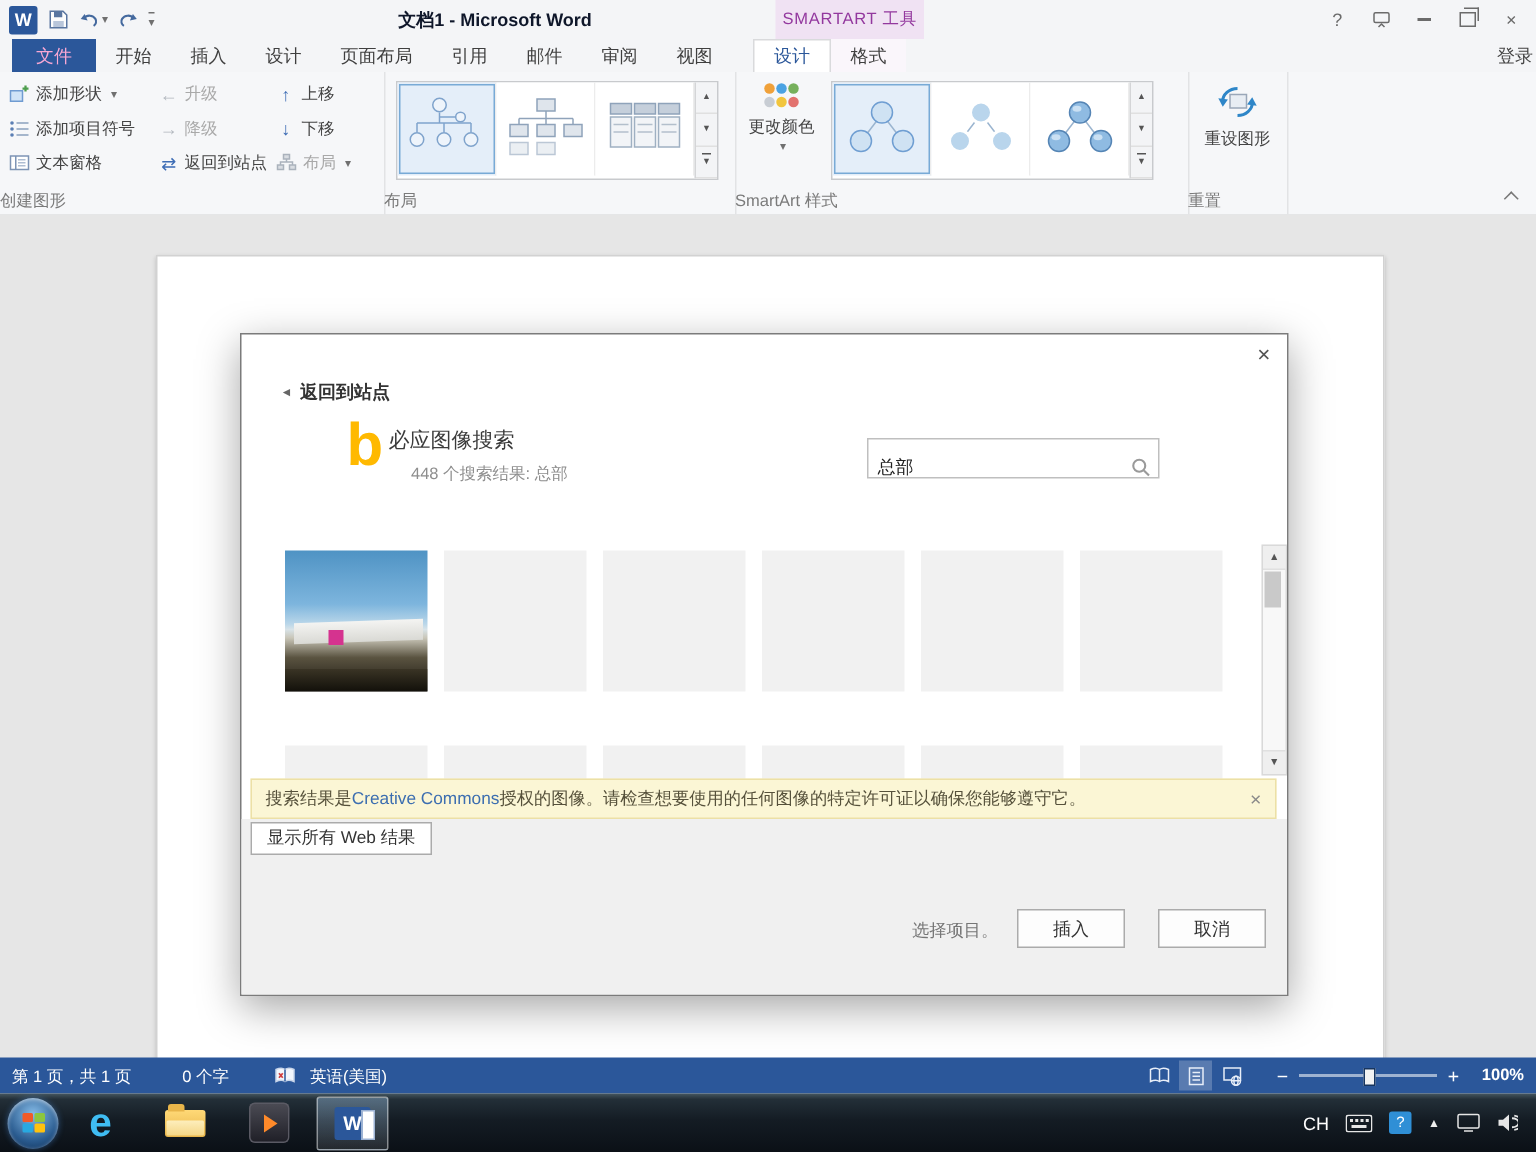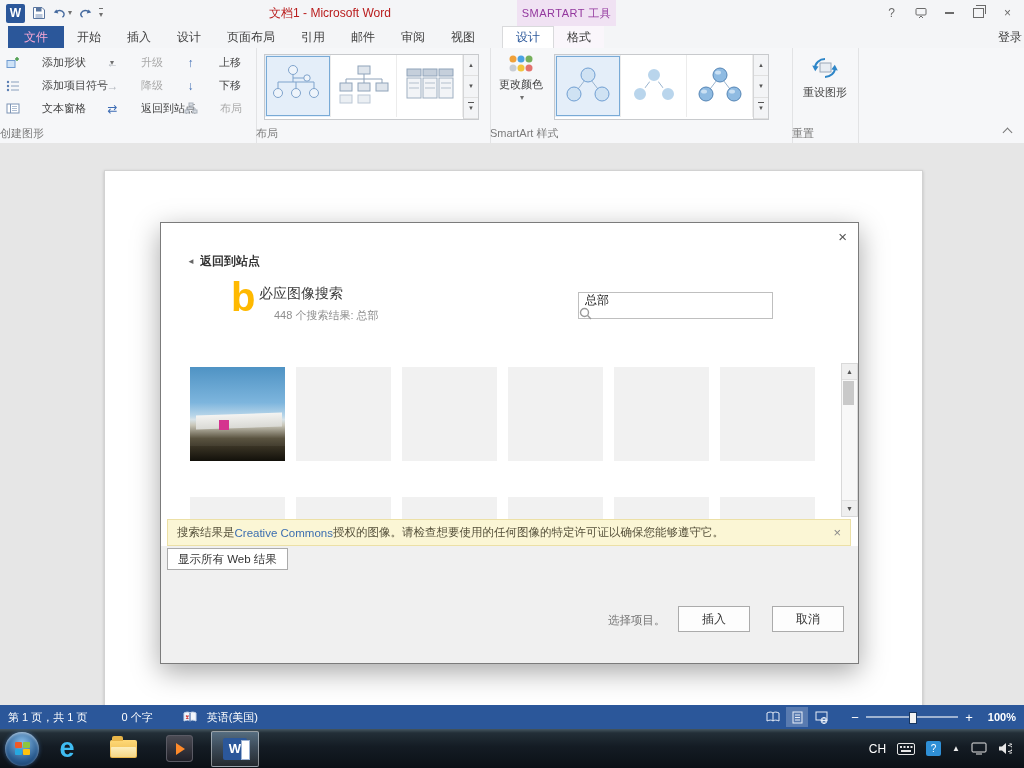--- a/index.html
+++ b/index.html
@@ -8,21 +8,21 @@
 
   
   .titlebar{position:absolute;left:0;top:0;width:100%;height:26px;background:#f4f5f7;}
   .qat{position:absolute;left:6px;top:3px;height:20px;display:flex;align-items:center;gap:7px;}
   .wicon{width:19px;height:19px;background:#2b579a;color:#fff;font-size:12px;font-weight:bold;
          display:flex;align-items:center;justify-content:center;border-radius:2px;}
   .qbtn{display:flex;align-items:center;}
   .car{font-size:8px;color:#707070;margin-left:2px;line-height:1;}
   .car-bar{display:inline-block;border-top:1.5px solid #707070;padding-top:1px;font-size:8px;color:#707070;}
   .apptitle{position:absolute;left:210px;top:0;width:240px;height:26px;line-height:26px;text-align:center;
-            font-size:12px;color:#b91c1c;white-space:nowrap;}
+            font-size:12px;color:#0f172a;white-space:nowrap;font-weight:bold;}
   .ctxheader{position:absolute;left:517px;top:0;width:99px;height:26px;line-height:26px;text-align:center;
              font-size:11px;color:#93389e;background:#f0e2f3;letter-spacing:.5px;white-space:nowrap;}
   .winctl{position:absolute;right:2px;top:0;height:26px;display:flex;}
   .wbtn{width:29px;height:26px;display:flex;align-items:center;justify-content:center;color:#6b6b6b;font-size:12px;}
   .mini{display:inline-block;width:9px;height:2px;background:#6b6b6b;}
   .restore{position:relative;display:inline-block;width:9px;height:8px;border:1px solid #6b6b6b;background:#f4f5f7;}
   .restore::before{content:"";position:absolute;left:2px;top:-4px;width:9px;height:8px;
                    border:1px solid #6b6b6b;border-left:none;border-bottom:none;}
 
   
@@ -34,21 +34,21 @@
   .tab.active{background:#fff;color:#2b579a;border:1px solid #d9dadc;border-bottom:none;line-height:21px;}
   .signin{position:absolute;right:10px;top:0;font-size:12px;line-height:22px;color:#444;}
 
   
   .ribbon{position:absolute;left:0;top:48px;width:100%;height:95px;background:#f6f7f9;border-bottom:1px solid #d4d5d7;}
   .rgroup{position:absolute;top:0;height:95px;border-right:1px solid #e2e3e5;}
   .g1{left:0;width:256px;} .g2{left:256px;width:234px;} .g3{left:490px;width:302px;} .g4{left:792px;width:66px;}
   .glabel{position:absolute;bottom:2px;left:0;width:100%;text-align:left;font-size:11px;color:#7b7b7b;white-space:nowrap;}
   .col{position:absolute;top:3px;display:flex;flex-direction:column;}
   .c1{left:6px;} .c2{left:106px;} .c3{left:184px;}
-  .rbtn{display:flex;align-items:center;gap:22px;font-size:11px;color:#444;height:23px;white-space:nowrap;}
+  .rbtn{display:flex;align-items:center;gap:4px;font-size:11px;color:#444;height:23px;white-space:nowrap;}
   .rbtn.dis{color:#a9a9a9;}
   .aricon{font-size:12px;color:#3e6db5;width:13px;text-align:center;line-height:1;}
   .dis .aricon{color:#b3b8bf;}
   .icsvg{display:flex;width:14px;justify-content:center;}
   .gallery{position:absolute;top:6px;height:64px;background:#fff;border:1px solid #c8cacd;display:flex;}
   .gal2{left:8px;} .gal3{left:64px;}
   .gcell{width:65px;height:62px;display:flex;align-items:center;justify-content:center;border-right:1px solid #ececec;background:#fff;}
   .gcell.sel{background:#e4eef9;outline:1.5px solid #78aad6;outline-offset:-2px;}
   .gscroll{width:14px;display:flex;flex-direction:column;border-left:1px solid #d4d5d7;background:#f3f4f6;}
   .gsbtn{flex:1;display:flex;align-items:center;justify-content:center;font-size:6px;color:#555;border-bottom:1px solid #e0e0e0;}
@@ -68,21 +68,21 @@
   .dialog{position:absolute;left:160px;top:222px;width:697px;height:440px;background:#fff;
           border:1px solid #7b7b7b;box-shadow:0 8px 26px rgba(0,0,0,.35);z-index:20;}
   .dlg-close{position:absolute;top:5px;right:11px;font-size:15px;color:#555;z-index:9;}
   .dlg-back{position:absolute;left:26px;top:30px;font-size:12px;font-weight:bold;color:#333;
             display:flex;align-items:center;gap:5px;}
   .tri{font-size:8px;color:#666;line-height:1;}
   .bingb{position:absolute;left:70px;top:54px;font-size:40px;font-weight:bold;color:#ffb900;line-height:40px;}
   .dlg-title{position:absolute;left:98px;top:62px;font-size:14px;color:#3b3b3b;}
   .dlg-sub{position:absolute;left:113px;top:85px;font-size:11px;color:#8e8e8e;}
   .searchbox{position:absolute;left:417px;top:69px;width:193px;height:25px;border:1px solid #bfbfbf;
-             background:#fff;display:flex;align-items:flex-start;flex-direction:column;}
+             background:#fff;display:flex;align-items:flex-end;}
   .search-input{flex:1;min-width:0;border:none;outline:none;font-size:12px;padding:0 6px;
                 font-family:inherit;color:#222;background:transparent;}
   .search-ic{display:flex;margin-right:5px;}
   .tiles{position:absolute;left:29px;display:flex;gap:11px;z-index:1;}
   .r1{top:144px;} .r2{top:274px;}
   .tile{width:95px;height:94px;background:#f1f1f1;}
   .tile.photo{position:relative;overflow:hidden;
      background:linear-gradient(180deg,#4f93c4 0%,#7db5dd 38%,#b9d6e9 52%,#d8e3e8 56%,#c9c6b8 62%,#5a5340 76%,#191610 100%);}
   .ph-building{position:absolute;left:6%;right:3%;top:50%;height:15%;
      background:linear-gradient(#f4f4f2,#d9d9d4);transform:skewY(-2deg);}

